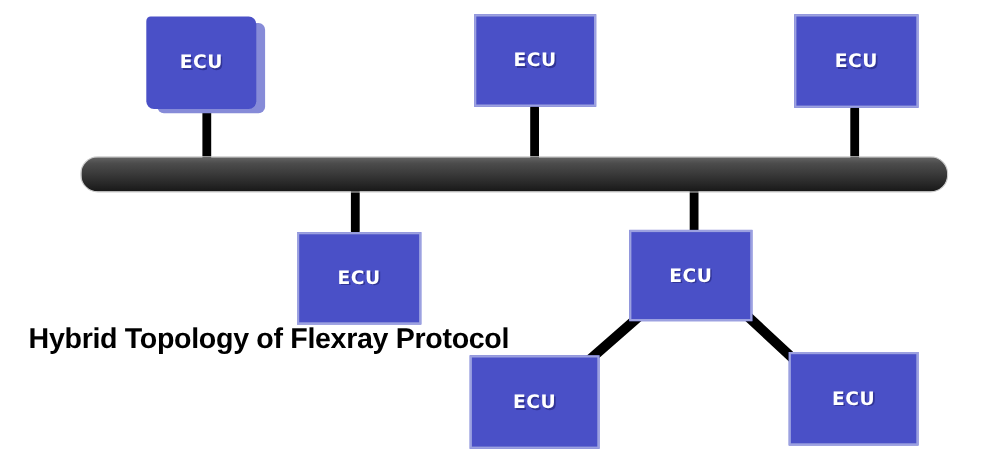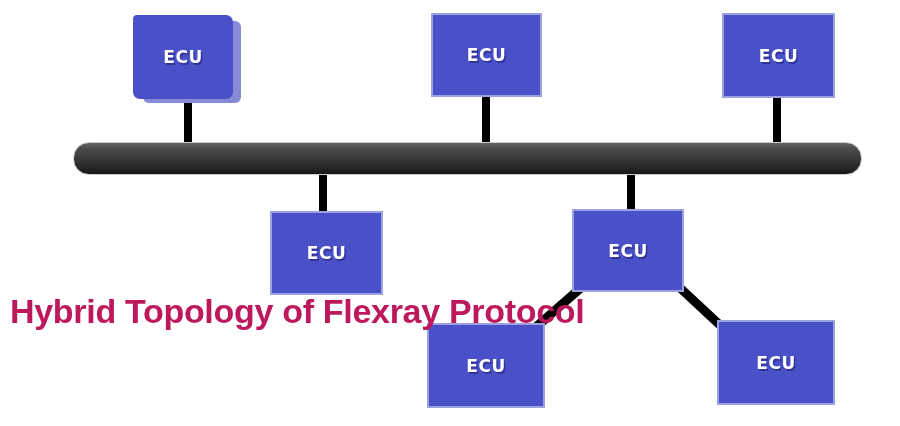--- a/index.html
+++ b/index.html
@@ -46,24 +46,24 @@
   .node .lbl{
     color:#ffffff;
     font-family:"DejaVu Sans", sans-serif;
     font-weight:700;
     font-size:17px;
     letter-spacing:0.5px;
     text-shadow:1.5px 1.5px 0 rgba(30,30,110,0.55);
   }
   .title{
     position:absolute;
-    left:10px;top:292px;
-    font-size:34px;
+    left:26px;top:292px;
+    font-size:26px;
     font-weight:700;
-    color:#be185d;
+    color:#000000;
     letter-spacing:-0.3px;
     white-space:nowrap;
     z-index:4;
   }
 </style>
 </head>
 <body>
 
 <div class="canvas">
 

